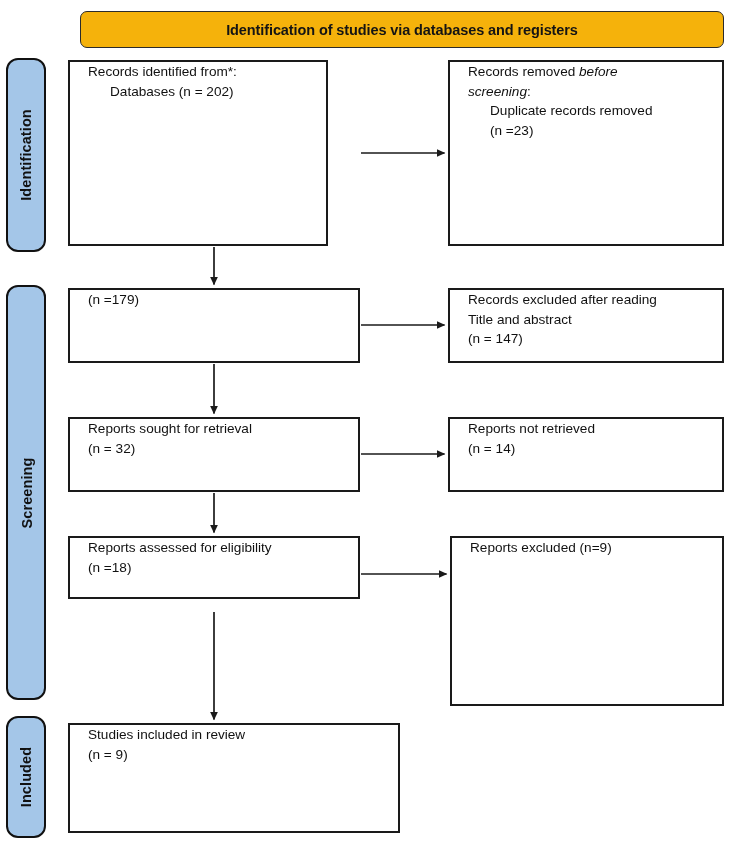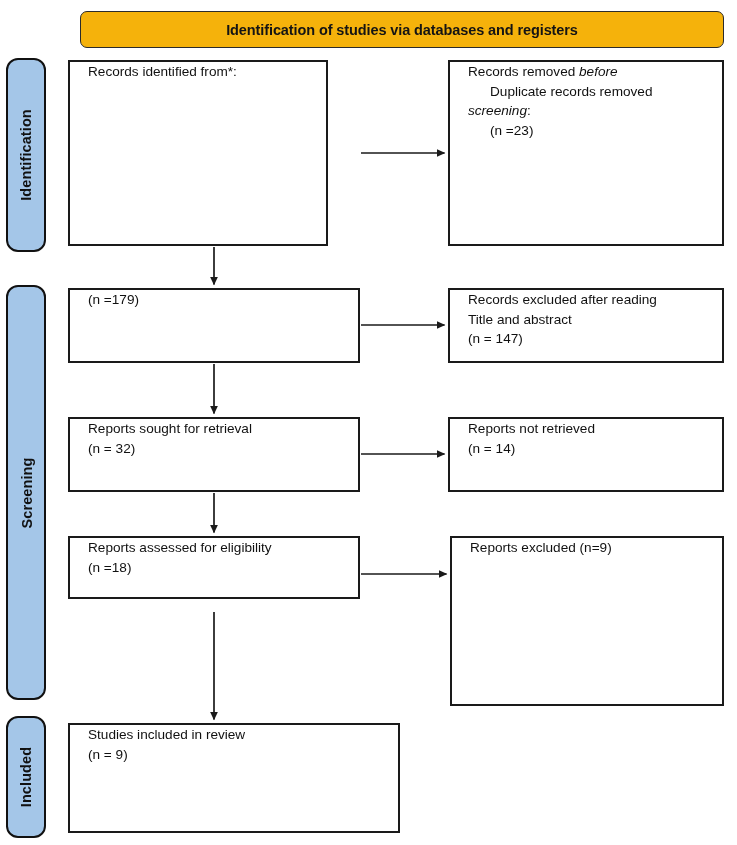--- a/index.html
+++ b/index.html
@@ -149,26 +149,27 @@
 
     <line x1="214" y1="493" x2="214" y2="532.5" stroke="#1a1a1a" stroke-width="1.7" marker-end="url(#ah)"></line>
 
     <line x1="361" y1="574" x2="446.5" y2="574" stroke="#1a1a1a" stroke-width="1.7" marker-end="url(#ah)"></line>
 
     <line x1="214" y1="612" x2="214" y2="719.5" stroke="#1a1a1a" stroke-width="1.7" marker-end="url(#ah)"></line>
   </svg>
 
   <div class="flow-box" id="box-identified">
     <div class="line">Records identified from*:</div>
+    <div class="line indent">Databases (n = 202)</div>
   </div>
 
   <div class="flow-box" id="box-removed">
     <div class="line"><span>Records removed </span><em>before</em></div>
+    <div class="line"><em>screening</em><span>:</span></div>
     <div class="line indent">Duplicate records removed</div>
-    <div class="line"><em>screening</em><span>:</span></div>
     <div class="line indent">(n =23)</div>
   </div>
 
   <div class="flow-box" id="box-screened">
     <div class="line">(n =179)</div>
   </div>
 
   <div class="flow-box" id="box-excluded-screen">
     <div class="line">Records excluded after reading</div>
     <div class="line">Title and abstract</div>

